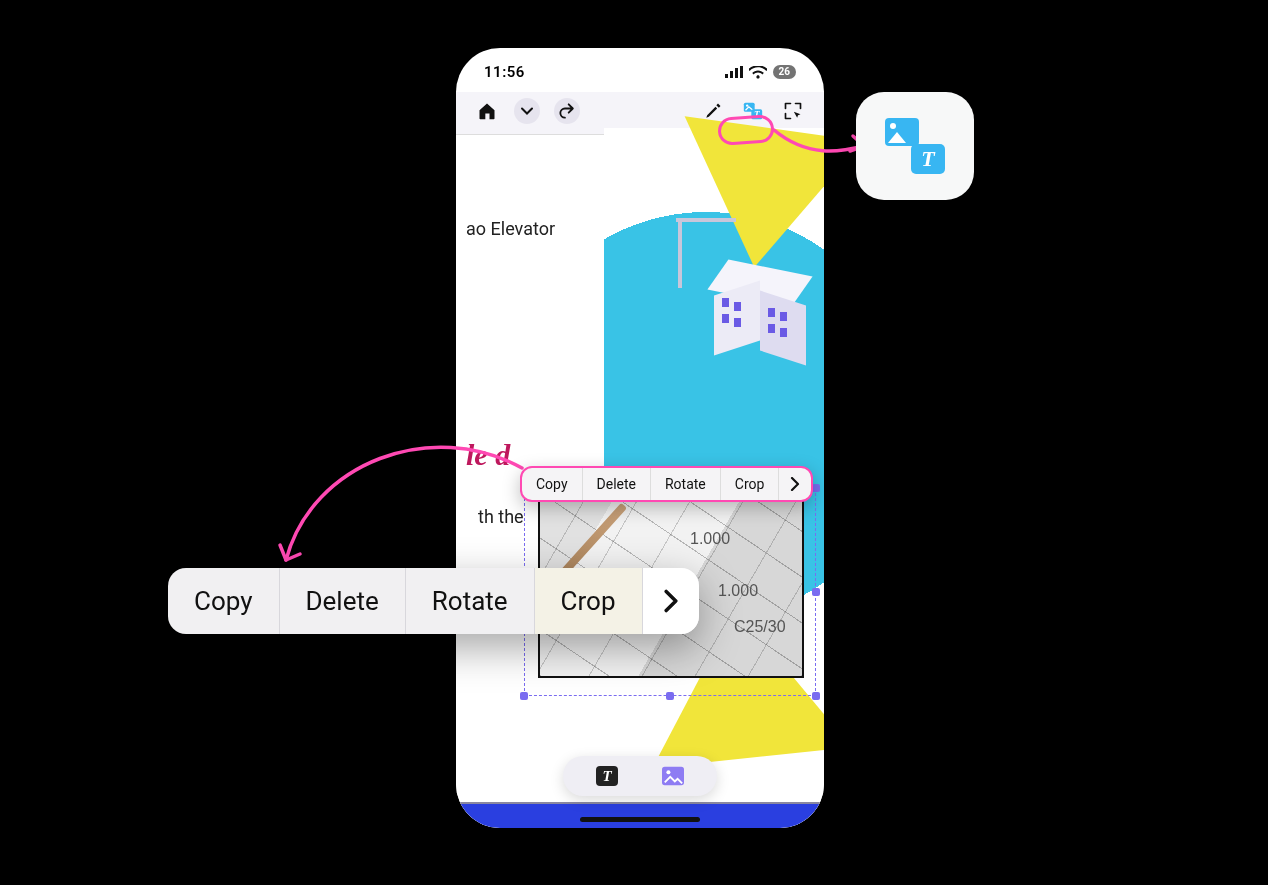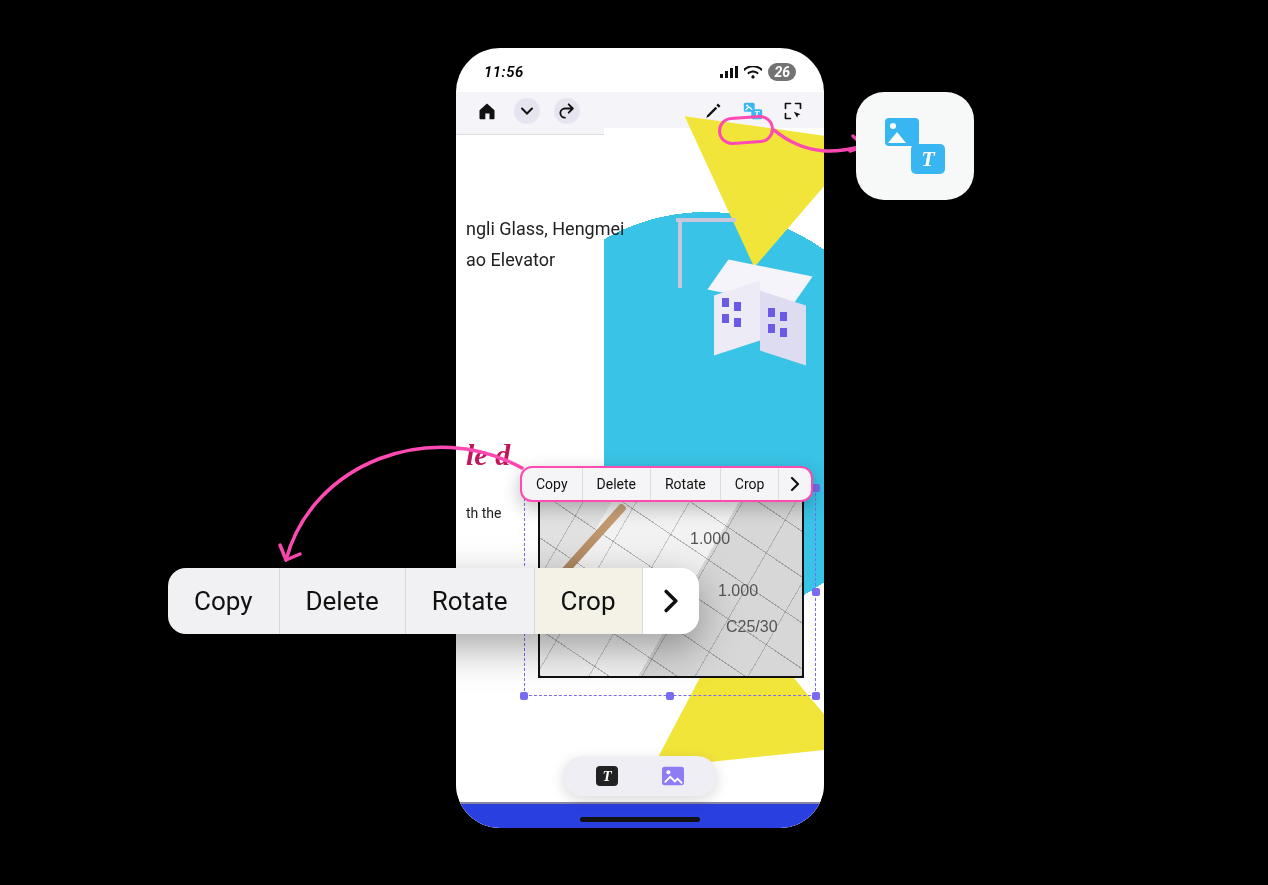--- a/index.html
+++ b/index.html
@@ -22,27 +22,26 @@
   border-radius: 44px;
   overflow: hidden;
 }
 
 .status-bar {
   display: flex;
   justify-content: space-between;
   align-items: center;
   padding: 8px 28px 4px;
   height: 44px;
-  font-style: italic;
 }
 .status-time { font-weight: 600; font-size: 15px; letter-spacing: 0.5px; }
 .status-right { display: flex; align-items: center; gap: 6px; }
 .signal, .wifi, .batt { display: inline-flex; align-items: center; }
 .batt-pill {
-  background: #737373; color: #fff; font-size: 14px; font-weight: 700;
+  background: #737373; color: #fff; font-size: 10px; font-weight: 700;
   padding: 2px 6px; border-radius: 9px; line-height: 1;
 }
 
 .toolbar {
   display: flex; align-items: center; justify-content: space-between;
   padding: 6px 18px 10px;
   border-bottom: 1px solid #ddd;
   background: #f5f4f9;
 }
 .tb-left, .tb-right { display: flex; align-items: center; gap: 14px; }
@@ -99,21 +98,21 @@
 }
 .bldg .b1 { position:absolute; left:10px; top:40px; width:46px; height:60px; background:#ecebf6; transform: skewY(-18deg);}
 .bldg .b2 { position:absolute; left:56px; top:50px; width:46px; height:60px; background:#dedcf0; transform: skewY(18deg);}
 .bldg .roof { position:absolute; left:8px; top:20px; width:96px; height:30px; background:#f5f4fb; transform: skewX(-35deg) skewY(10deg);}
 .bldg .w { position:absolute; width:7px; height:9px; background:#6a5ae5; }
 .bldg .crane { position:absolute; left:-26px; top:-30px; width:4px; height:70px; background:#c8c6da; }
 .bldg .crane::after{content:"";position:absolute;left:-2px;top:0;width:60px;height:4px;background:#c8c6da;}
 
 .doc-text { position:absolute; left:10px; top:8px; color:#222; font-size:18px; line-height:1.7; }
 .doc-heading { position:absolute; left:10px; top:290px; font-family:"Times New Roman",serif; font-style:italic; color:#be185d; font-size:30px; font-weight:600;}
-.doc-para { position:absolute; left:10px; top:352px; color:#222; font-size:14px; line-height:1.9; }
+.doc-para { position:absolute; left:22px; top:352px; color:#222; font-size:18px; line-height:1.9; }
 
 .sel-frame {
   position:absolute; left:68px; top:340px; width:292px; height:208px;
   border:1.5px dashed #7a6cf0;
 }
 .sel-img {
   position:absolute; left:82px; top:350px; width:266px; height:180px;
   background: linear-gradient(120deg,#e1e1e1 0 20%, #f2f2f2 20% 55%, #d7d7d7 55% 100%);
   border:2px solid #111;
   overflow:hidden;
@@ -252,42 +251,41 @@
           <div class="w" style="left:30px;top:70px;"></div>
         <div class="w" style="left:64px;top:60px;"></div>
           <div class="w" style="left:76px;top:64px;"></div>
         <div class="w" style="left:64px;top:76px;"></div>
           <div class="w" style="left:76px;top:80px;"></div>
       </div>
     </div>
 
     <div class="doc-text">
       <div style="height:58px"></div>
-      <div>ngli Glass, Hengmei</div>
       <div>ao Elevator</div>
     </div>
     <div class="doc-heading">le d</div>
     <div class="doc-para">th the</div>
 
     <div class="sel-frame"></div>
     <div class="sel-handle" style="left:64px; top:336px;"></div>
     <div class="sel-handle" style="left:210px; top:336px;"></div>
     <div class="sel-handle" style="left:356px; top:336px;"></div>
     <div class="sel-handle" style="left:64px; top:440px;"></div>
     <div class="sel-handle" style="left:356px; top:440px;"></div>
     <div class="sel-handle" style="left:64px; top:544px;"></div>
     <div class="sel-handle" style="left:210px; top:544px;"></div>
     <div class="sel-handle" style="left:356px; top:544px;"></div>
 
     <div class="sel-img">
       <div class="diag"></div>
       <div class="pencil"></div>
       <span class="num" style="left:150px; top:30px;">1.000</span>
       <span class="num" style="left:178px; top:82px;">1.000</span>
-      <span class="num" style="left:186px; top:118px;">C25/30</span>
+      <span class="num" style="left:194px; top:118px;">C25/30</span>
     </div>
 
     <div class="blue-bar-line"></div>
     <div class="blue-bar"></div>
 
     <div class="float-toggle">
       <span class="ft-btn">
         <span class="ft-txt">T</span>
       </span>
       <span class="ft-btn ft-img">

